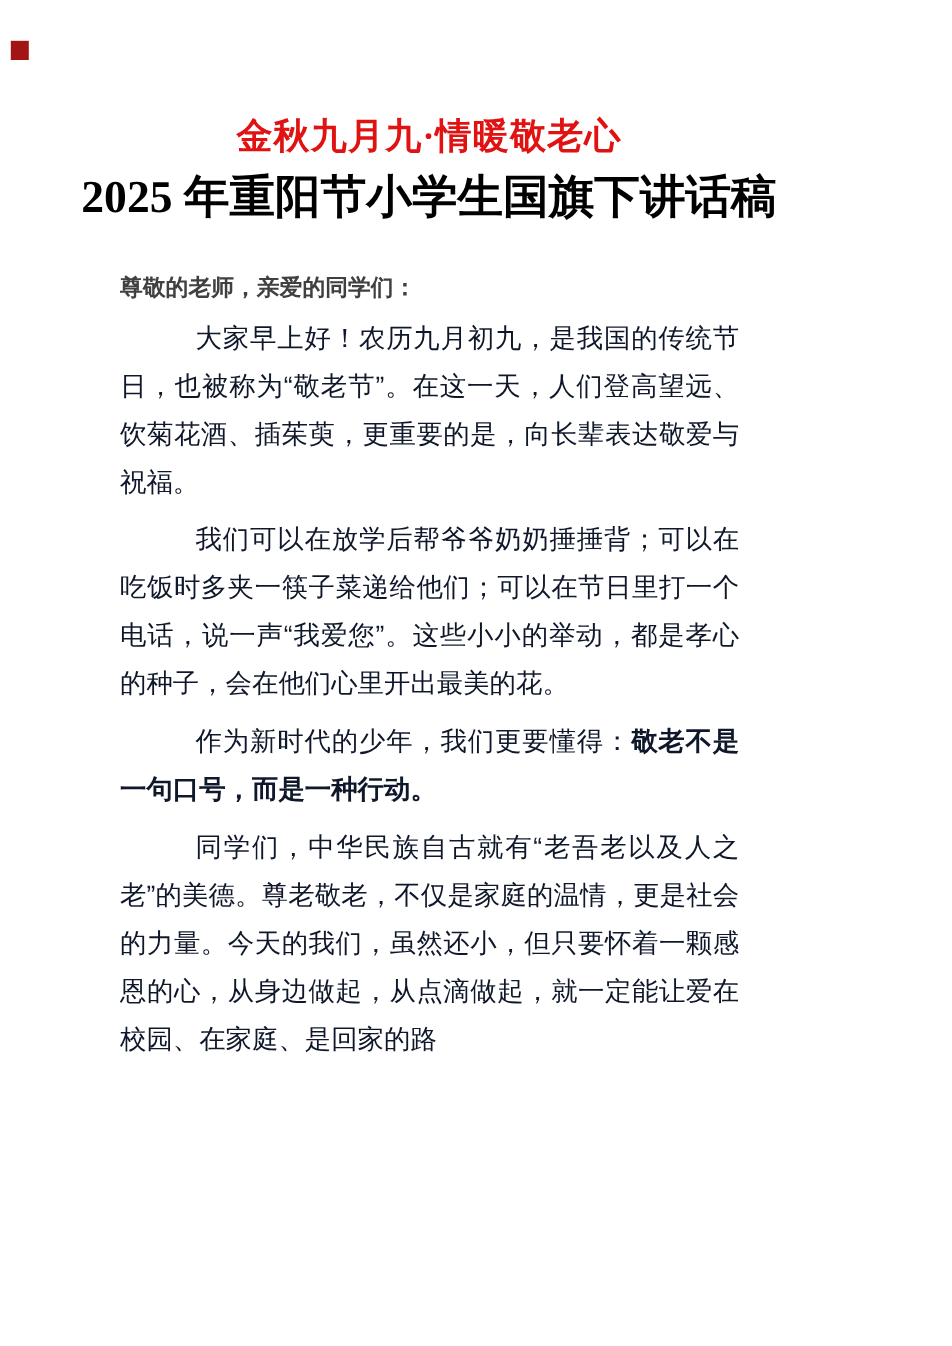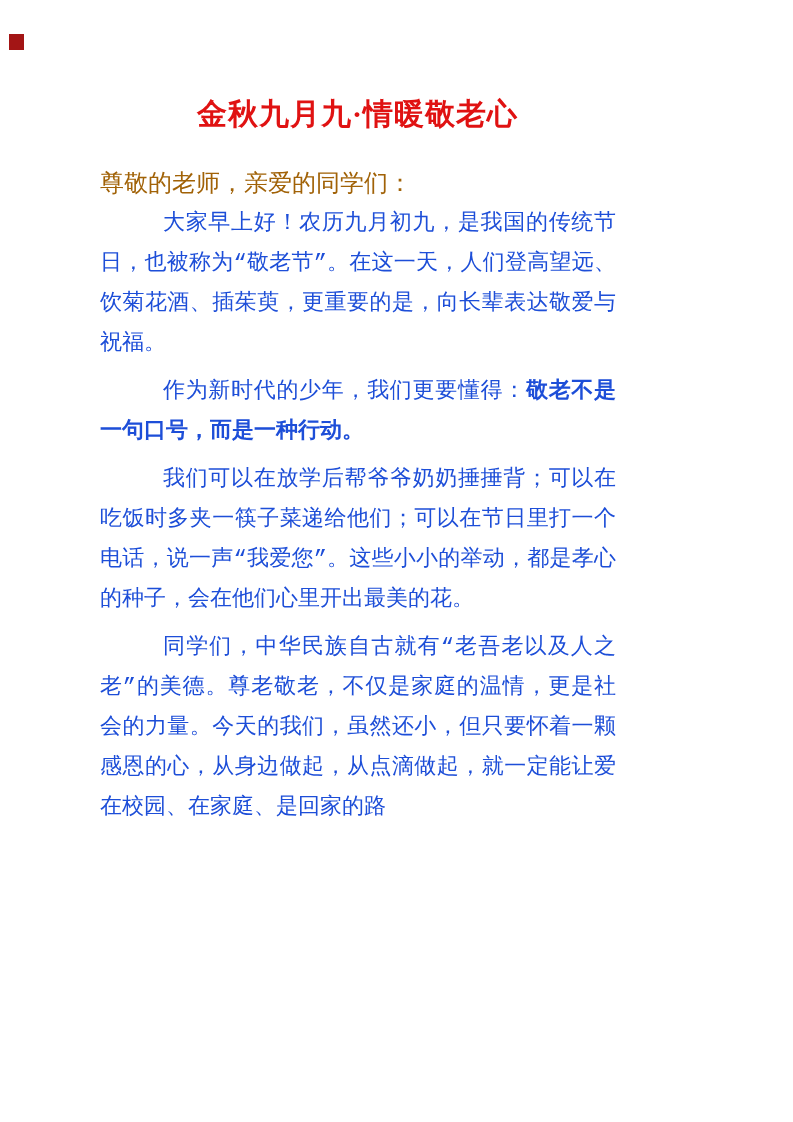--- a/index.html
+++ b/index.html
@@ -42,55 +42,56 @@
     font-weight: bold;
     color: #000000;
     font-family: "Liberation Serif", "DejaVu Serif", serif;
   }
   .content {
     margin: 0 99px 0 100px; 
   }
   .greeting {
     margin: 38px 0 0 0;
     font-family: "Liberation Sans", "DejaVu Sans", sans-serif;
-    font-weight: normal;
-    font-size: 24px;
+    font-weight: bold;
+    font-size: 19px;
     line-height: 26px;
-    color: #a16207;
+    color: #404040;
   }
   .para {
     margin: 8px 0 0 0;
     font-size: 22px;
     line-height: 40px;
     text-indent: 63px;
     text-align: justify;
-    color: #1d4ed8;
-    font-family: Liberation Mono, monospace;
+    color: #0f172a;
+    font-family: Liberation Sans, sans-serif;
   }
   .para .emph {
     font-weight: bold;
   }
 </style>
 </head>
 <body>
 
 <div class="page">
 
   <div class="corner-mark"></div>
 
   <div class="kicker">金秋九月九·情暖敬老心</div>
 
+  <h1 class="title">2025 年重阳节小学生国旗下讲话稿</h1>
 
   <div class="content">
 
     <p class="greeting">尊敬的老师，亲爱的同学们：</p>
 
     <p class="para"><span>大家早上好！农历九月初九，是我国的传统节日，也被称为“敬老节”。在这一天，人们登高望远、饮菊花酒、插茱萸，更重要的是，向长辈表达敬爱与祝福。</span></p>
 
 
+    <p class="para"><span>我们可以在放学后帮爷爷奶奶捶捶背；可以在吃饭时多夹一筷子菜递给他们；可以在节日里打一个电话，说一声“我爱您”。这些小小的举动，都是孝心的种子，会在他们心里开出最美的花。</span></p>
+
     <p class="para"><span>作为新时代的少年，我们更要懂得：</span><span class="emph">敬老不是一句口号，而是一种行动。</span></p>
-
-    <p class="para"><span>我们可以在放学后帮爷爷奶奶捶捶背；可以在吃饭时多夹一筷子菜递给他们；可以在节日里打一个电话，说一声“我爱您”。这些小小的举动，都是孝心的种子，会在他们心里开出最美的花。</span></p>
 
     <p class="para"><span>同学们，中华民族自古就有“老吾老以及人之老”的美德。尊老敬老，不仅是家庭的温情，更是社会的力量。今天的我们，虽然还小，但只要怀着一颗感恩的心，从身边做起，从点滴做起，就一定能让爱在校园、在家庭、是回家的路</span></p>
 
   </div>
 </div>
 
 </body></html>

